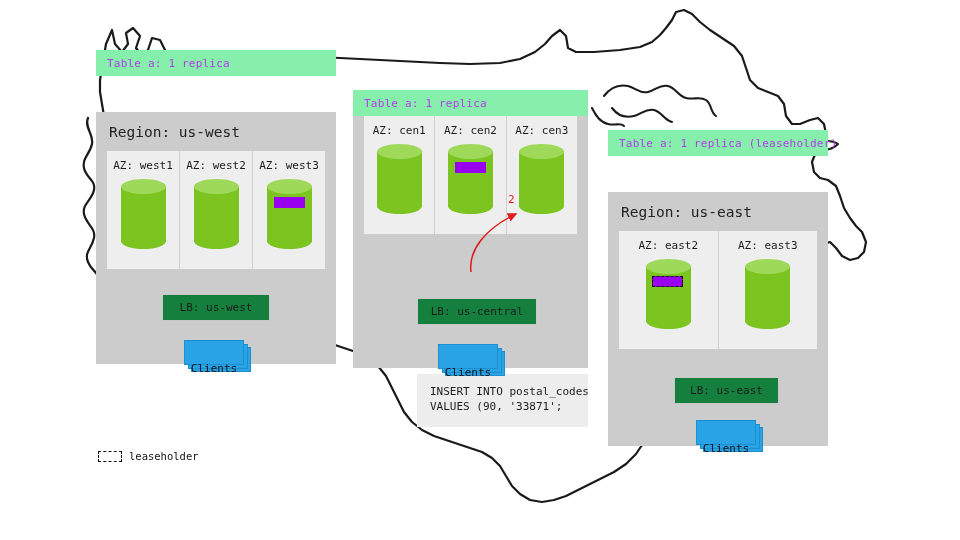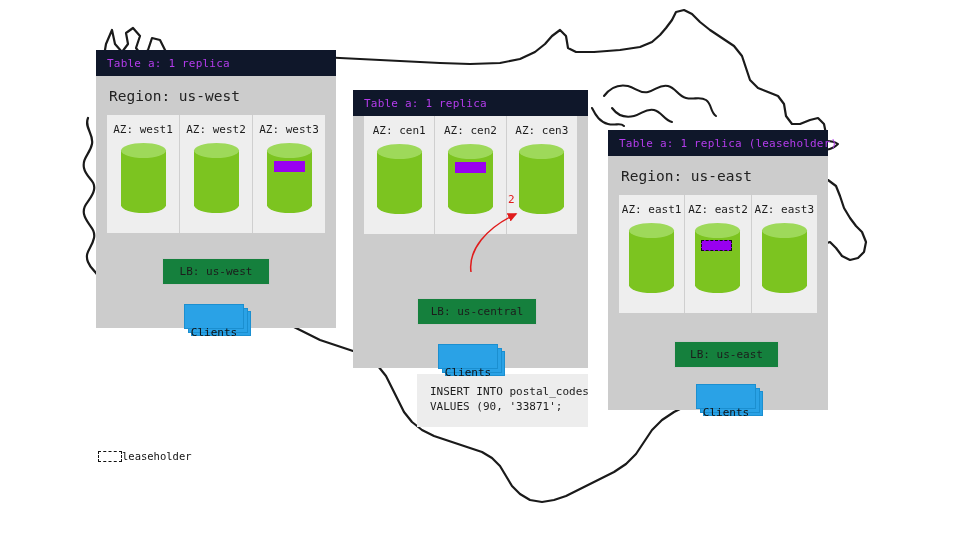--- a/index.html
+++ b/index.html
@@ -10,39 +10,40 @@
     overflow:hidden;position:relative;
   }
   #stage{position:absolute;left:0;top:0;width:960px;height:540px;}
 
   
   #usmap{position:absolute;left:0;top:0;width:960px;height:540px;z-index:1;}
 
   
   .region{position:absolute;z-index:5;}
   .region-header{
-    background:#0f172a;
+    background:#86efac;
     color:#b43cec;
     font-size:11px;
     letter-spacing:0.2px;
     padding:7px 0 6px 11px;
     box-sizing:border-box;
     white-space:nowrap;
   }
   .region-body{
     background:#cccccc;
     padding:0;
     box-sizing:border-box;
     position:relative;
   }
   .region-title{
     color:#222222;
     font-size:14.5px;
     padding:12px 0 11px 13px;
     white-space:nowrap;
+    margin-top:36px;
   }
   .az-wrap{
     background:#eeeeee;
     display:flex;
     position:relative;
     box-sizing:border-box;
   }
   .az{
     flex:1 1 0;
     border-right:1px solid #cfcfcf;
@@ -142,20 +143,21 @@
     position:absolute;
     z-index:7;
     display:flex;align-items:center;
   }
   .legend-swatch{
     width:24px;height:11px;
     border:1.6px dashed #111111;
     box-sizing:border-box;
   }
   .legend-label{
+    margin-left:7px;
     font-size:10.5px;
     color:#111111;
     font-family:"DejaVu Sans Mono","Liberation Mono",monospace;
   }
 </style>
 </head>
 <body>
 
 <div id="stage">
 
@@ -305,30 +307,20 @@
   </svg>
   <div class="arrow-num" style="left:508px;top:193px;">2</div>
 
   <div class="region" style="left:608px;top:130px;width:220px;">
     <div class="region-header">Table a: 1 replica (leaseholder)</div>
     <div class="region-body" style="height:254px;">
       <div class="region-title">Region: us-east</div>
 
       <div class="az-wrap" style="margin:0 11px;height:118px;">
         <div class="az">
-          <div class="az-label">AZ: east1</div>
-          <div class="cyl-holder">
-            <div class="cylinder">
-              <div class="cyl-bottom"></div>
-                <div class="cyl-body"></div>
-                <div class="cyl-top"></div>
-            </div>
-          </div>
-        </div>
-        <div class="az">
           <div class="az-label">AZ: east2</div>
           <div class="cyl-holder">
             <div class="cylinder">
               <div class="cyl-bottom"></div>
                 <div class="cyl-body"></div>
                 <div class="cyl-top"></div>
               <div class="replica leaseholder"></div>
             </div>
           </div>
         </div>

